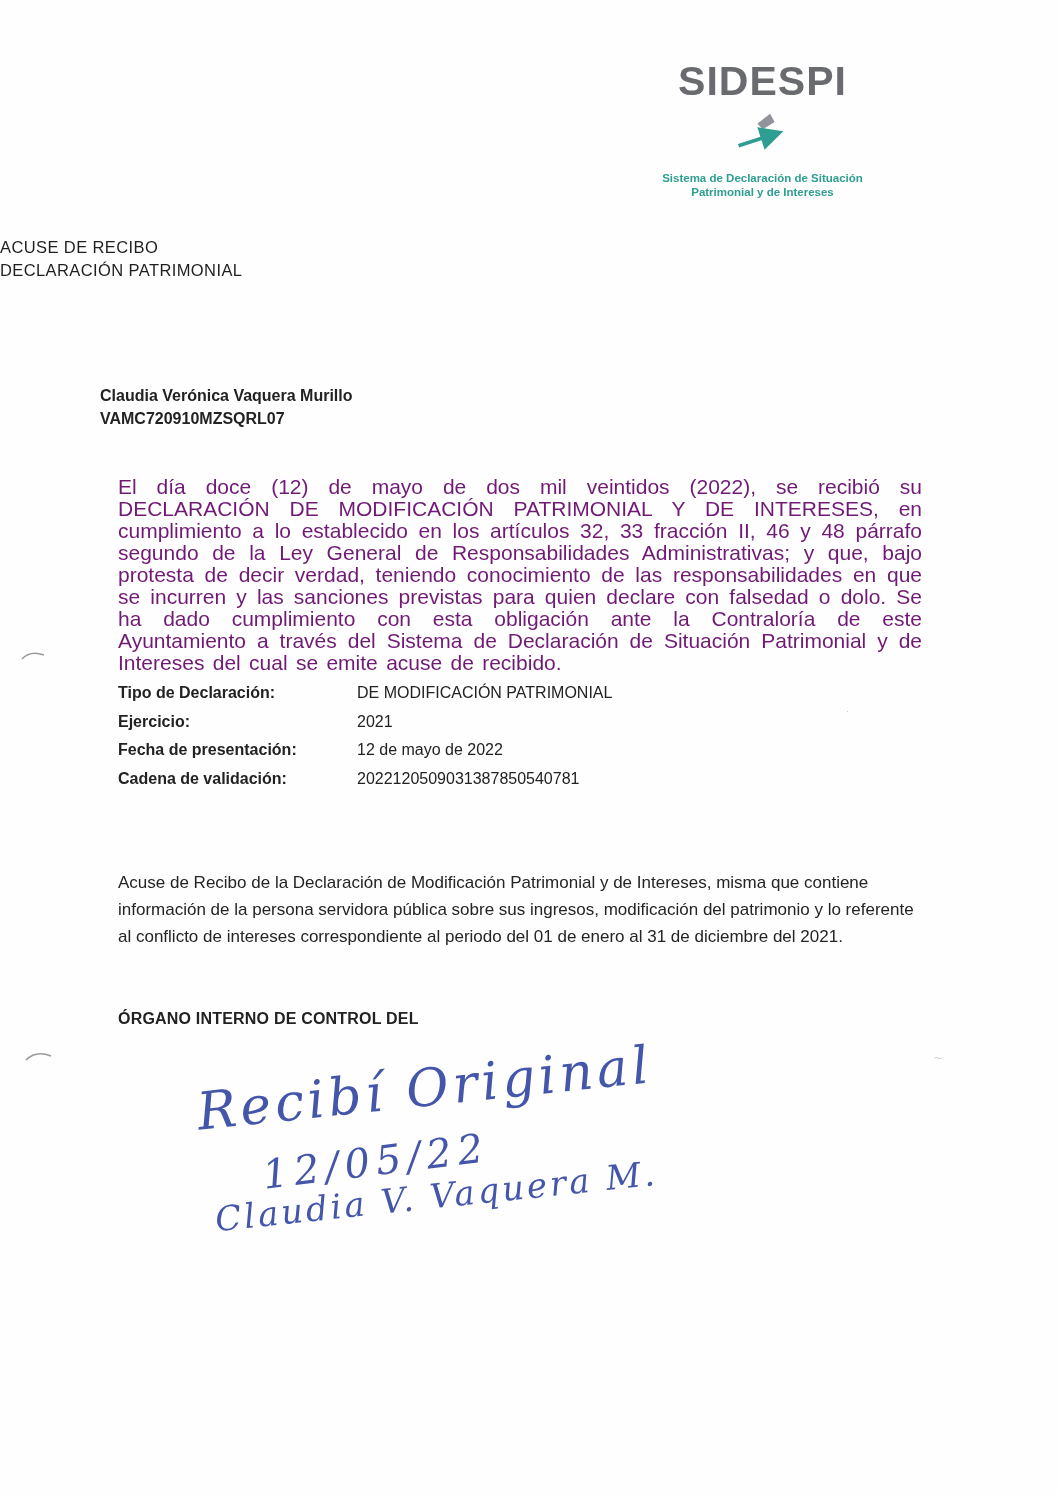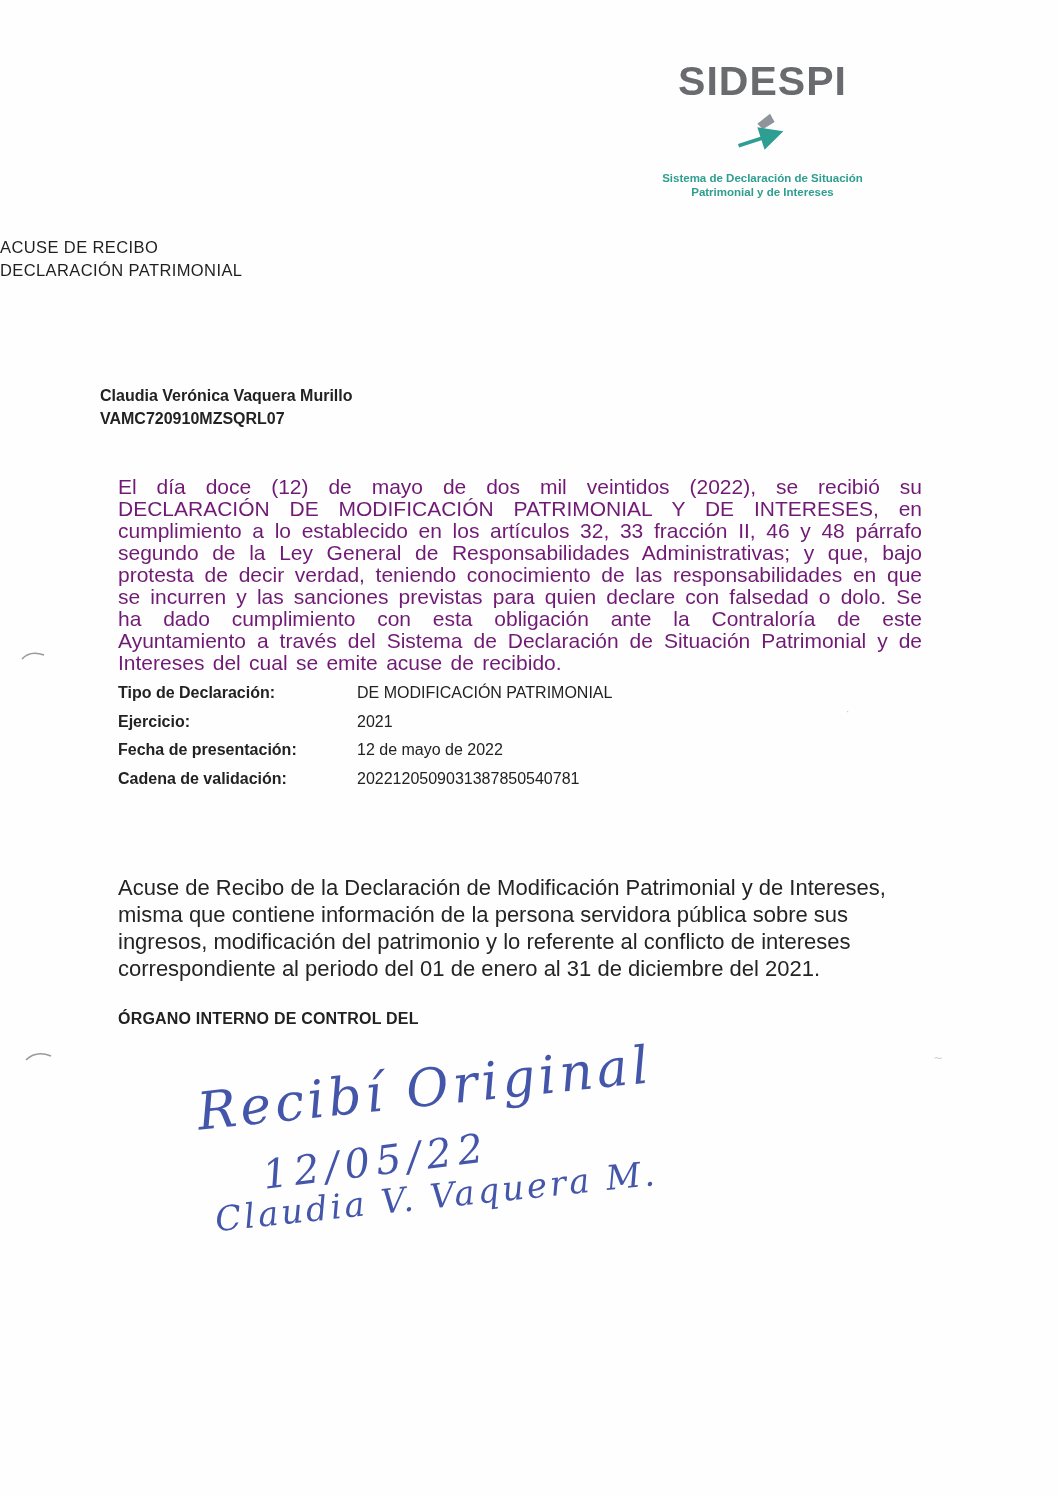--- a/index.html
+++ b/index.html
@@ -91,21 +91,21 @@
   .field-row { display: flex; margin-bottom: 6.5px; line-height: 22px; }
   .field-label { width: 207px; font-weight: bold; flex: 0 0 207px; }
   .field-value { font-weight: normal; margin-left: 32px; }
 
   
   .closing-par {
     position: absolute;
     top: 852px;
     left: 118px;
     width: 800px;
-    font-size: 22px;
+    font-size: 17px;
     line-height: 27px;
     color: #242424;
   }
 
   
   .issuer {
     position: absolute;
     top: 1010px;
     left: 118px;
     font-size: 16px;

